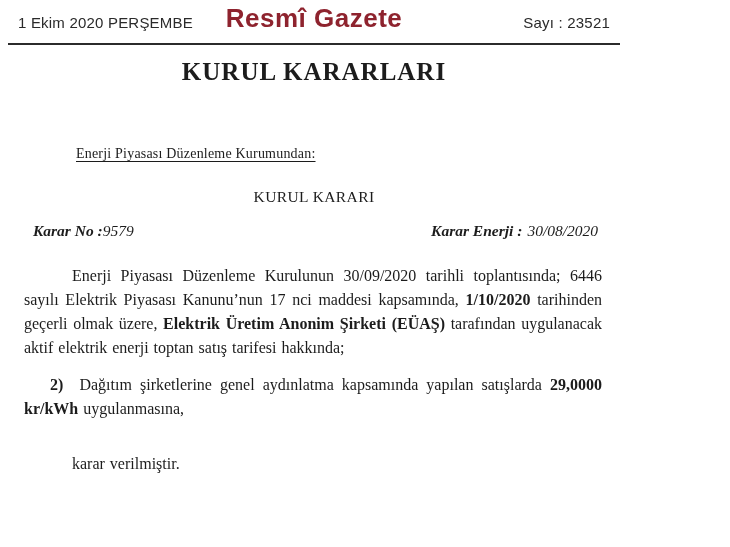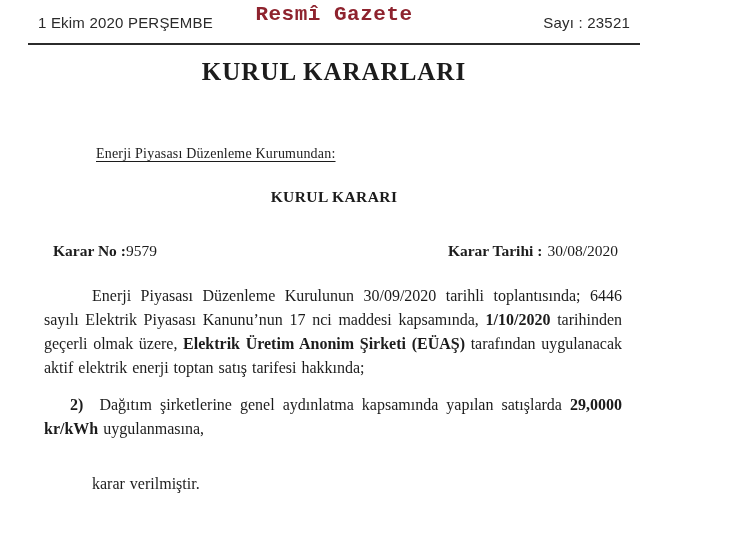--- a/index.html
+++ b/index.html
@@ -12,42 +12,41 @@
     height: 547px;
     overflow: hidden;
     font-family: "Liberation Serif", serif;
     color: #1c1c1c;
   }
   .page {
     position: relative;
     width: 628px;
     height: 547px;
     background: #ffffff;
-    padding-left: 20px;
   }
   
   .masthead {
     position: relative;
     height: 41px;
     display: flex;
     align-items: center;
     justify-content: space-between;
     padding: 2px 18px 0 18px;
     font-family: "Liberation Sans", sans-serif;
     font-size: 15px;
     color: #2a2a2a;
   }
   .m-date { position: relative; z-index: 2; letter-spacing: 0.2px; }
   .m-issue { position: relative; z-index: 2; letter-spacing: 0.2px; }
   .m-title {
     position: absolute;
     left: 0; right: 0; top: 3px;
     text-align: center;
-    font-family: Liberation Mono, monospace;
-    font-size: 21px;
+    font-family: Liberation Sans, sans-serif;
+    font-size: 26px;
     font-weight: bold;
     letter-spacing: 0.5px;
   }
   .rule {
     border-top: 2px solid #2b2b2b;
     margin: 0 8px;
     height: 0;
   }
   
   .section-title {
@@ -61,29 +60,30 @@
     margin: 60px 0 0 76px;
     font-size: 14px;
     text-decoration: underline;
     text-underline-offset: 3px;
     letter-spacing: 0.2px;
   }
   .decision-heading {
     margin: 26px 0 0 0;
     text-align: center;
     font-size: 15.5px;
-    font-weight: bold;
+    font-weight: normal;
     letter-spacing: 0.4px;
   }
   .meta-row {
     display: flex;
     justify-content: space-between;
-    margin-top: 36px;
+    margin-top: 16px;
     padding: 0 30px 0 33px;
     font-size: 15.5px;
+    font-style: italic;
   }
   .meta-row b { font-weight: bold; }
   .meta-right .val { margin-left: 5px; }
   
   .body-p {
     margin: 24px 26px 0 24px;
     text-indent: 48px;
     text-align: justify;
     font-size: 16px;
     line-height: 24px;
@@ -110,21 +110,21 @@
 
   <div class="authority">Enerji Piyasası Düzenleme Kurumundan:</div>
 
   <h3 class="decision-heading">KURUL KARARI</h3>
 
   <div class="meta-row">
     <span class="meta-left">
       <b>Karar No :</b><span class="val-no">9579</span>
     </span>
     <span class="meta-right">
-      <b>Karar Tarihi :</b><span class="val">30/08/2020</span>
+      <b>Karar Enerji :</b><span class="val">30/08/2020</span>
     </span>
   </div>
 
   <p class="body-p intro"><span>Enerji Piyasası Düzenleme Kurulunun 30/09/2020 tarihli toplantısında; 6446 sayılı Elektrik Piyasası Kanunu’nun 17 nci maddesi kapsamında, </span><span style="font-weight: bold;">1/10/2020</span><span> tarihinden geçerli olmak üzere, </span><span style="font-weight: bold;">Elektrik Üretim Anonim Şirketi (EÜAŞ)</span><span> tarafından uygulanacak aktif elektrik enerji toptan satış tarifesi hakkında;</span></p>
 
 
   <p class="body-p item item-2"><span style="font-weight: bold;">2)</span><span>&nbsp; Dağıtım şirketlerine genel aydınlatma kapsamında yapılan satışlarda </span><span style="font-weight: bold;">29,0000 kr/kWh</span><span> uygulanmasına,</span></p>
 
   <p class="body-p closing">karar verilmiştir.</p>
 

